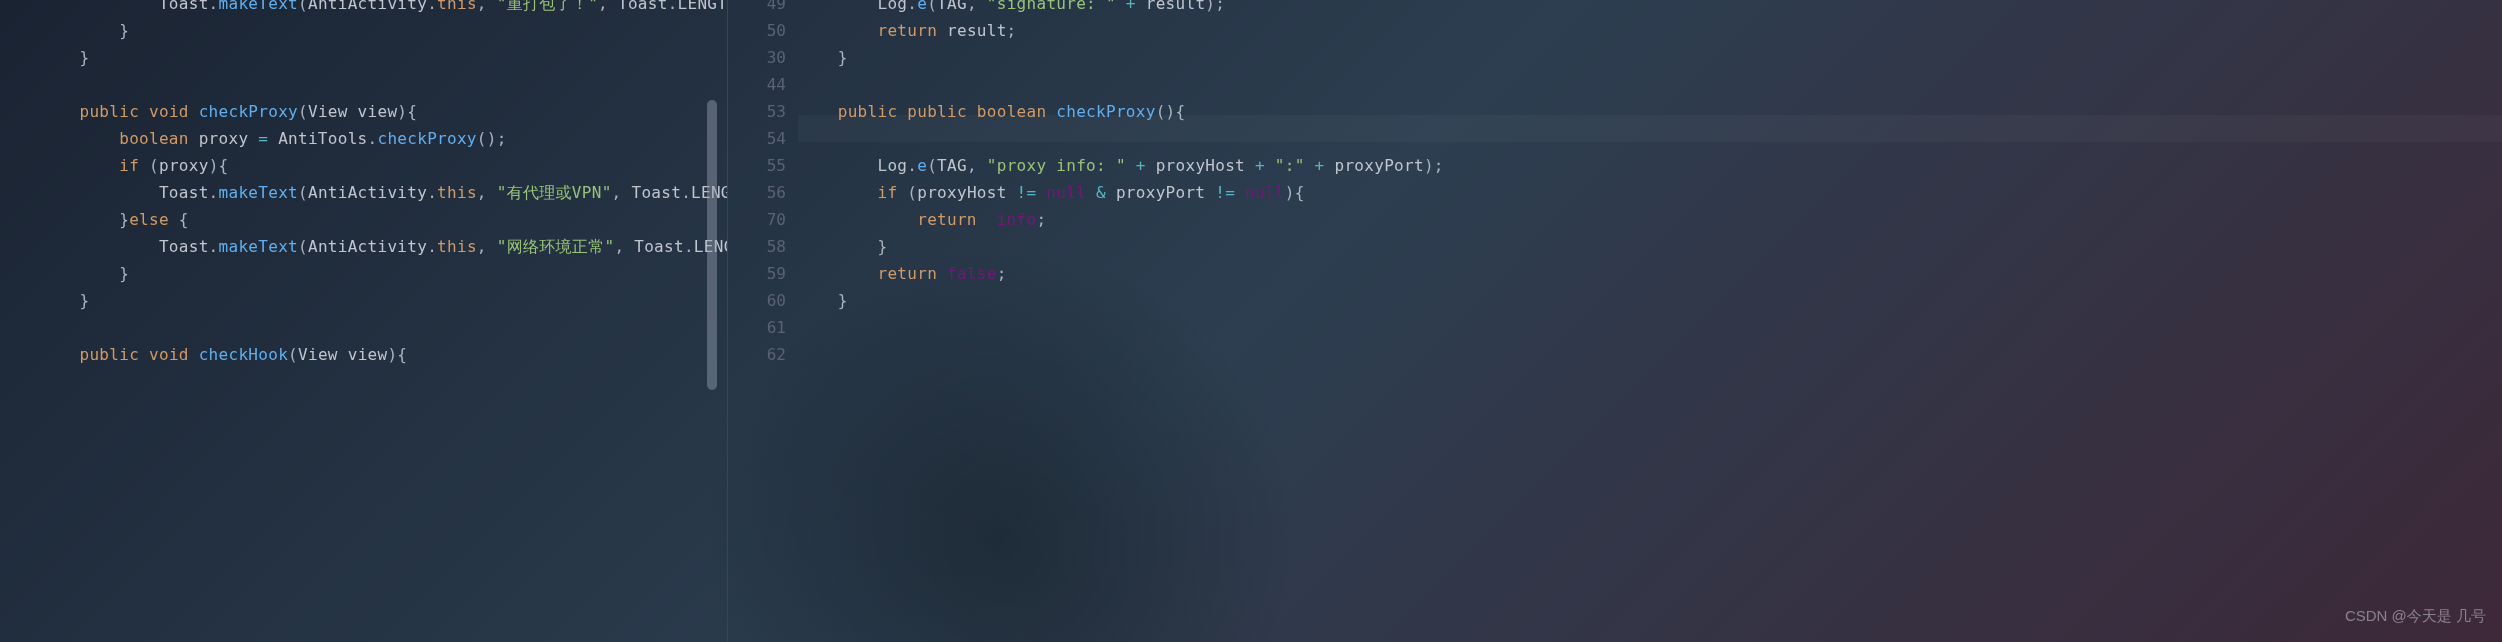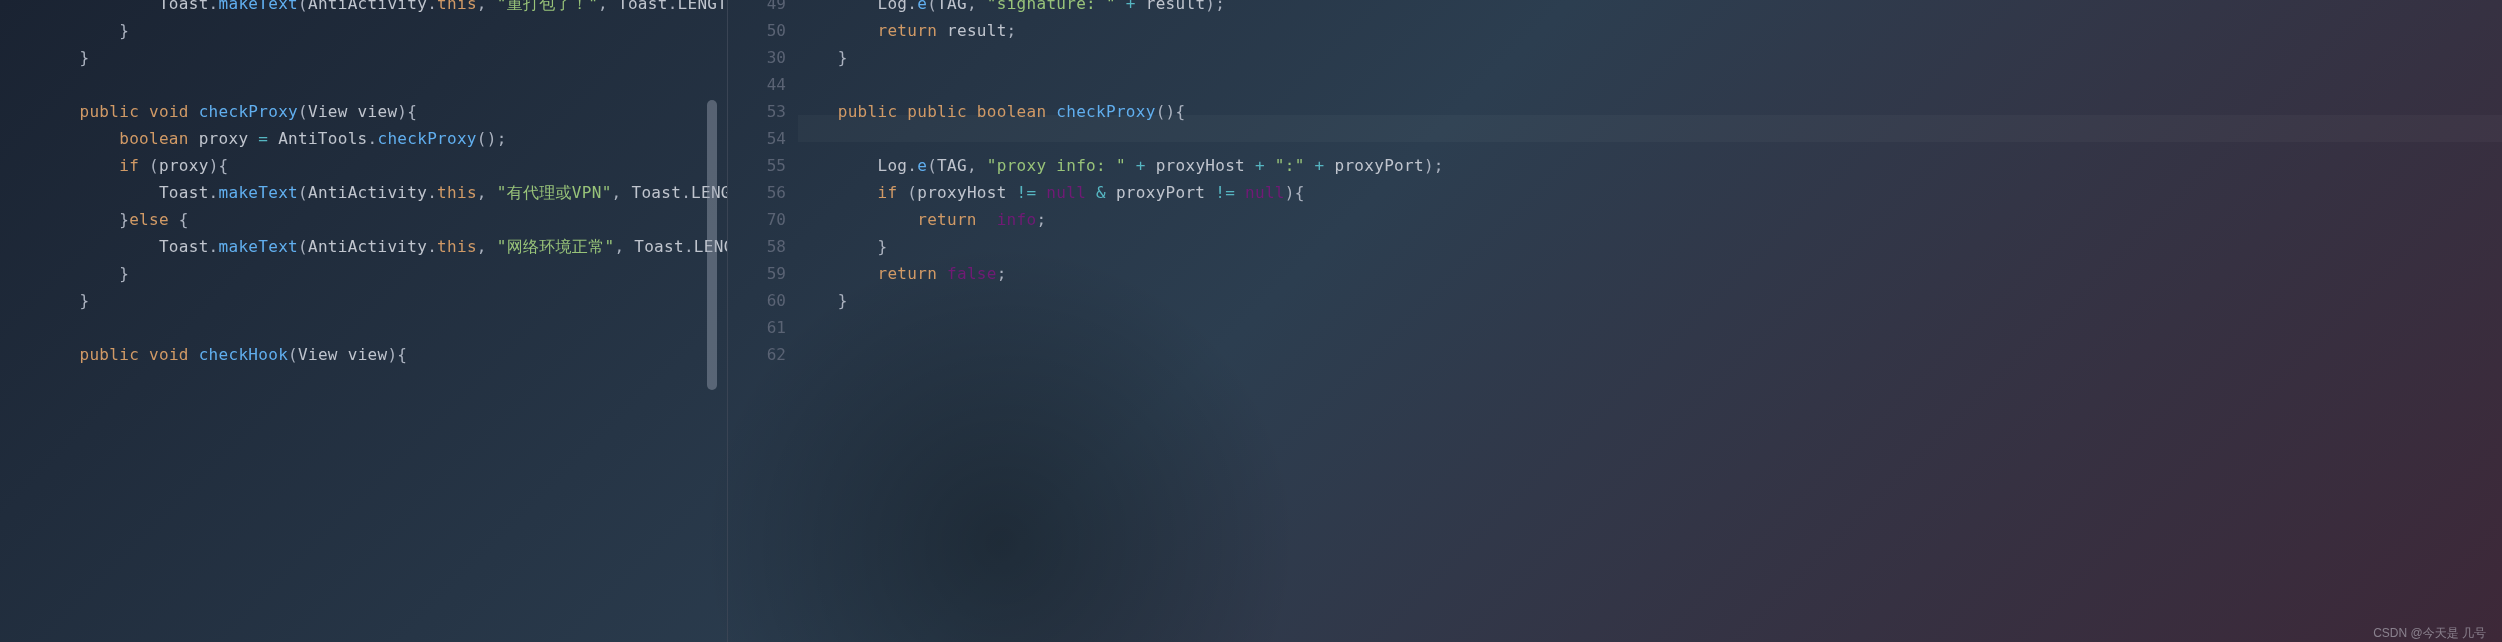--- a/index.html
+++ b/index.html
@@ -86,24 +86,24 @@
       position: absolute;
       left: 0;
       right: 0;
       height: 27px;
       background: rgba(255,255,255,0.03);
       z-index: 0;
     }
     
     .watermark {
       position: absolute;
-      bottom: 0;
+      bottom: 16px;
       right: 16px;
       color: rgba(200,200,210,0.55);
-      font-size: 12px;
+      font-size: 15px;
       font-family: sans-serif;
       z-index: 10;
     }
     
     .bg-shadow {
       position: absolute;
       bottom: -200px;
       left: 700px;
       width: 600px;
       height: 600px;

